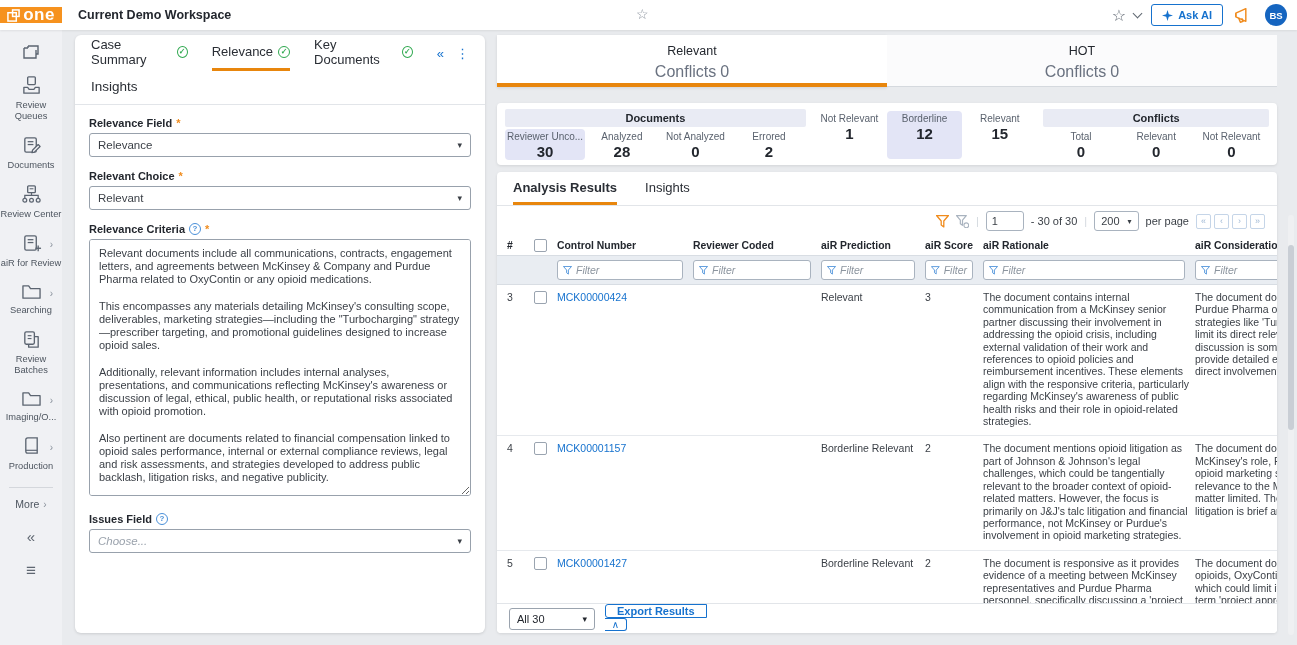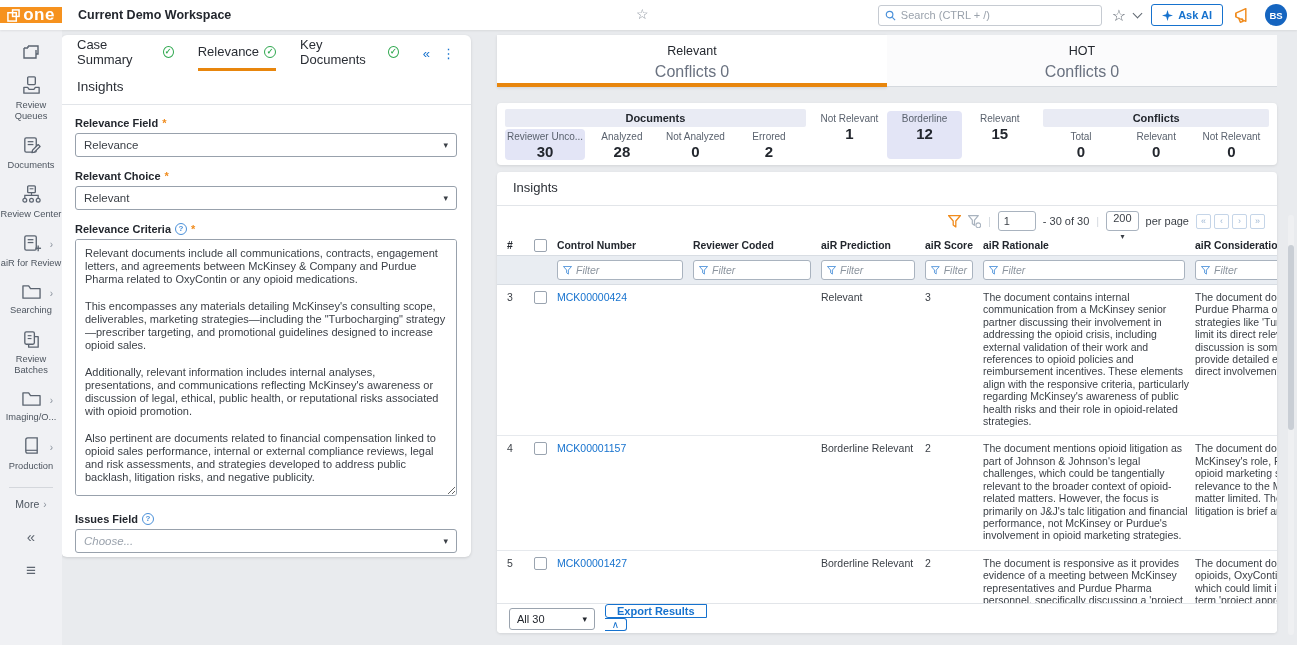--- a/index.html
+++ b/index.html
@@ -26,21 +26,21 @@
   .nav-item svg { display:block; }
   .nav-label { font-size:9.3px; color:#4D555F; text-align:center; line-height:11px; margin-top:4px; }
   .nav-chev { position:absolute; right:9px; top:6px; font-size:10px; color:#8A929C; }
   .nav-divider { width:44px; border-top:1px solid #D4D7DC; margin:2px 0 10px; }
   .more-row { font-size:10.5px; color:#4D555F; margin-bottom:18px; cursor:pointer; }
   .more-row .arr { color:#8A929C; margin-left:4px; font-size:10px; }
   .collapse-ic { font-size:15px; color:#5F6771; margin-bottom:16px; cursor:pointer; }
   .burger-ic { font-size:17px; color:#5F6771; cursor:pointer; }
 
   
-  .left-card { position:absolute; left:61px; top:35px; width:410px; height:522px; background:#fff; border-radius:6px; box-shadow:0 1px 3px rgba(0,0,0,.13); z-index:10; }
+  .left-card { position:absolute; left:75px; top:35px; width:410px; height:598px; background:#fff; border-radius:6px; box-shadow:0 1px 3px rgba(0,0,0,.13); z-index:10; }
   .lp-tabs { display:flex; align-items:stretch; padding:0 16px; height:36px; gap:24px; }
   .lp-tab { display:flex; align-items:center; gap:5px; font-size:13px; color:#2A2E35; border-bottom:3px solid transparent; cursor:pointer; }
   .lp-tab.active { border-bottom-color:#E8860D; }
   .check-circle { width:12px; height:12px; border:1.4px solid #2FA84F; border-radius:50%; color:#2FA84F; font-size:8px; line-height:10px; text-align:center; font-weight:700; }
   .lp-tab-icons { margin-left:auto; display:flex; align-items:center; gap:12px; }
   .lp-collapse { color:#1672CE; font-size:13px; cursor:pointer; }
   .lp-kebab { color:#1672CE; font-size:13px; cursor:pointer; }
   .insights-row { padding:8px 16px 10px; font-size:13.5px; color:#2A2E35; border-bottom:1px solid #E2E5E9; }
   .lp-form { padding:12px 14px 0; }
   .fld-label { display:flex; align-items:center; gap:4px; font-size:11px; font-weight:700; color:#23272E; margin:0 0 4px; }
@@ -71,21 +71,21 @@
   .sc-label { font-size:10px; color:#5A626E; white-space:nowrap; overflow:hidden; text-overflow:ellipsis; padding:0 2px; }
   .sc-value { font-size:15px; font-weight:600; color:#23272E; margin-top:1px; }
 
   .results-card { position:absolute; top:137px; left:0; width:780px; height:461px; background:#fff; border-radius:4px; box-shadow:0 1px 3px rgba(0,0,0,.10); overflow:hidden; }
   .res-tabs { height:34px; border-bottom:1px solid #E2E5E9; display:flex; align-items:stretch; padding-left:16px; gap:28px; }
   .res-tab { display:flex; align-items:center; font-size:13px; color:#2A2E35; border-bottom:3px solid transparent; cursor:pointer; }
   .res-tab.active { font-weight:700; border-bottom-color:#E8860D; }
   .toolbar { height:30px; display:flex; justify-content:flex-end; align-items:center; gap:7px; padding-right:12px; font-size:11px; color:#3A3F46; }
   .tb-sep { color:#D3D8DE; }
   .page-input { width:38px; height:20px; border:1px solid #A9B3BF; border-radius:3px; font-size:11px; padding:0 5px; color:#3A3F46; outline:none; font-family:"Liberation Sans",sans-serif; }
-  .size-select { height:20px; border:1px solid #A9B3BF; border-radius:3px; display:flex; align-items:center; gap:8px; padding:0 6px; font-size:11px; cursor:pointer;flex-direction:column; }
+  .size-select { height:20px; border:1px solid #A9B3BF; border-radius:3px; display:flex; align-items:center; gap:8px; padding:0 6px; font-size:11px; cursor:pointer; }
   .pager { display:flex; gap:3px; }
   .pg-btn { width:15px; height:15px; border:1px solid #C5D5E8; border-radius:2px; color:#9FB8D4; font-size:9px; line-height:13px; text-align:center; }
 
   .thead { display:flex; align-items:center; height:20px; font-size:10.4px; font-weight:700; color:#23272E; border-bottom:1px solid #D8DDE3; }
   .c-num { width:26px; text-align:center; flex-shrink:0; }
   .c-cb  { width:34px; flex-shrink:0; display:flex; justify-content:center; }
   .c-cn  { width:136px; flex-shrink:0; }
   .c-rc  { width:128px; flex-shrink:0; }
   .c-pred{ width:104px; flex-shrink:0; }
   .c-score{ width:58px; flex-shrink:0; white-space:nowrap; overflow:hidden; }
@@ -117,27 +117,20 @@
   <div class="logo">
     <svg width="13" height="13" viewBox="0 0 14 14">
         <rect x="1" y="4" width="9" height="9" fill="none" stroke="#fff" stroke-width="1.6"></rect>
         <rect x="6" y="1" width="7" height="7" fill="none" stroke="#fff" stroke-width="1.6"></rect>
       </svg>
     <span>one</span>
   </div>
   <div class="ws-title">Current Demo Workspace</div>
   <span class="center-star">☆</span>
   <div class="top-right">
-    <div class="search-box">
-      <svg width="11" height="11" viewBox="0 0 12 12">
-          <circle cx="5" cy="5" r="3.6" fill="none" stroke="#4A90D9" stroke-width="1.3"></circle>
-          <line x1="8" y1="8" x2="11" y2="11" stroke="#4A90D9" stroke-width="1.3"></line>
-        </svg>
-      <input type="text" placeholder="Search (CTRL + /)" style="">
-    </div>
     <div class="fav-group">
       <span class="fav-star">☆</span>
       <span class="chev-down"></span>
     </div>
     <button class="ask-ai">
       <svg width="11" height="11" viewBox="0 0 12 12">
           <path d="M6 0 L7.4 4.6 L12 6 L7.4 7.4 L6 12 L4.6 7.4 L0 6 L4.6 4.6 Z" fill="#1672CE"></path>
         </svg>
       <span>Ask AI</span>
     </button>
@@ -362,20 +355,21 @@
         <div class="stat-cell">
           <div class="sc-label">Not Relevant</div>
           <div class="sc-value">0</div>
         </div>
       </div>
     </div>
   </div>
 
   <div class="results-card">
     <div class="res-tabs">
+      <div class="res-tab active">Analysis Results</div>
       <div class="res-tab">Insights</div>
     </div>
 
     <div class="toolbar">
       <svg width="13" height="13" viewBox="0 0 12 12">
           <path d="M0.5 0.5 H11.5 L7.2 5.5 V11 L4.8 9.2 V5.5 Z" fill="none" stroke="#F08C1E" stroke-width="1.2" stroke-linejoin="round"></path>
         </svg>
       <svg width="13" height="13" viewBox="0 0 12 12">
           <path d="M0.5 0.5 H9.5 L6 4.8 V9.5 L4 8 V4.8 Z" fill="none" stroke="#A9B3BF" stroke-width="1.1" stroke-linejoin="round"></path>
           <circle cx="9.5" cy="9.5" r="2.2" fill="none" stroke="#A9B3BF" stroke-width="1"></circle>

